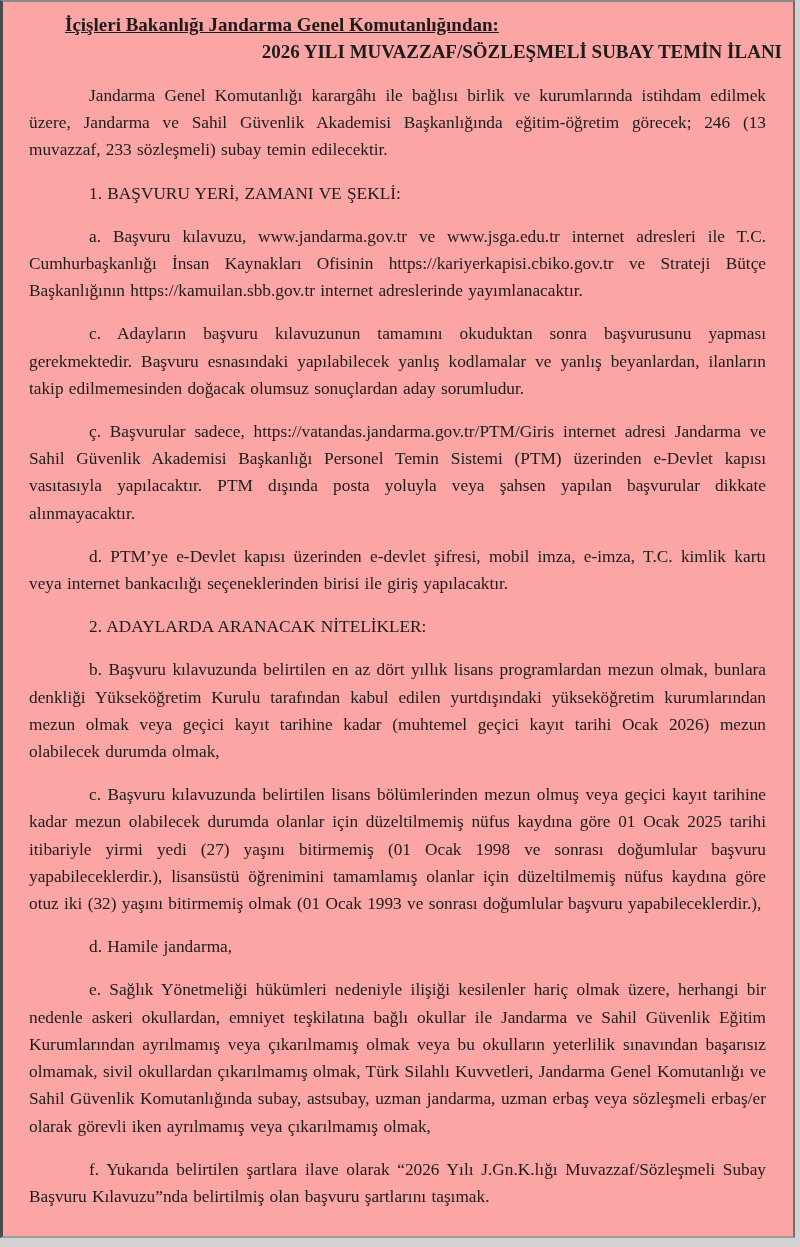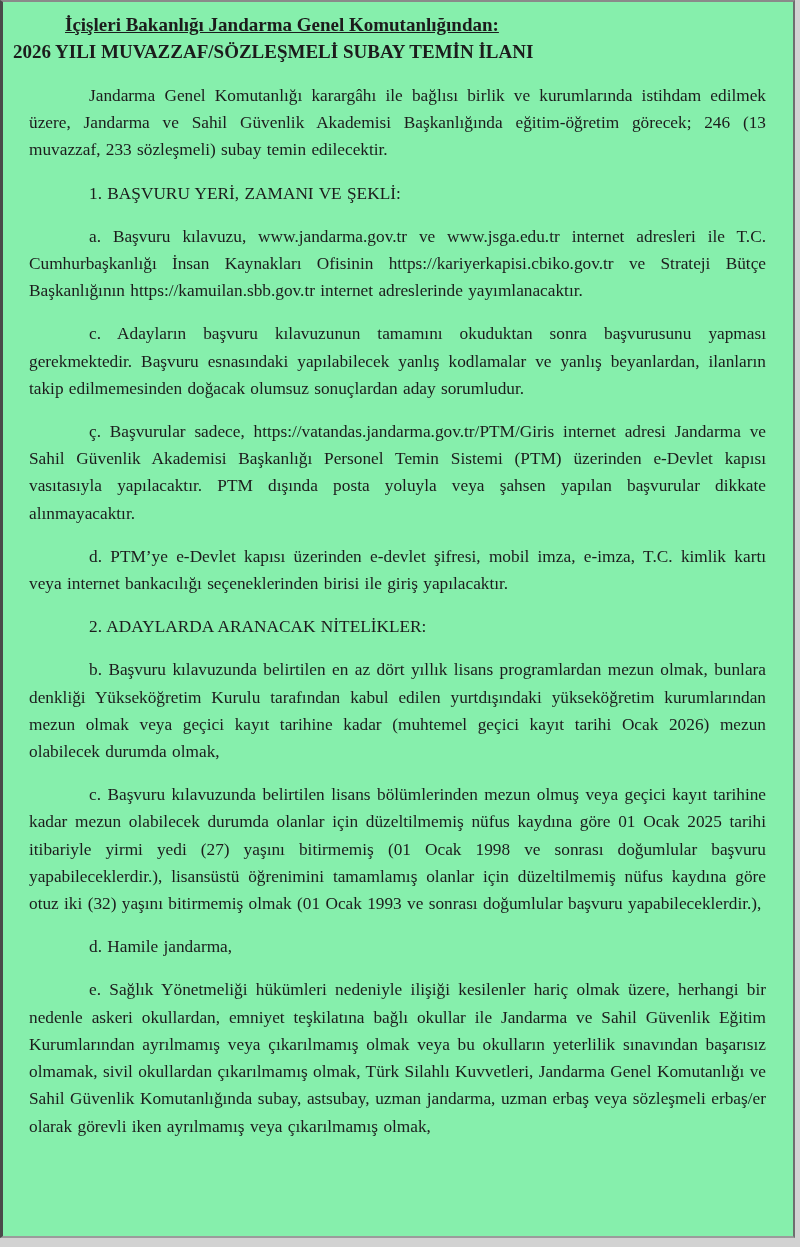--- a/index.html
+++ b/index.html
@@ -14,41 +14,41 @@
       overflow: hidden;
       font-family: "Liberation Serif", "DejaVu Serif", serif;
     }
     .page {
       position: absolute;
       left: 0;
       top: 0;
       width: 795px;
       height: 1238px;
       box-sizing: border-box;
-      background: #86efac;
+      background: #fca5a5;
       border-left: 3px solid #4a4a4a;
       border-top: 2px solid #8a8a8a;
       border-right: 2px solid #6e6e6e;
       border-bottom: 2px solid #9b9b9b;
       padding: 9px 11px 0 10px;
       color: #1c1c1c;
     }
     .issuer {
       font-size: 19px;
       line-height: 27px;
       font-weight: bold;
       text-decoration: underline;
       margin: 0 0 0 52px;
       padding: 0;
     }
     .doc-title {
       font-size: 19px;
       line-height: 28px;
       font-weight: bold;
-      text-align: left;
+      text-align: right;
       margin: 0;
       padding: 0;
     }
     .para {
       font-size: 17.3px;
       line-height: 27.2px;
       text-align: justify;
       text-indent: 60px;
       margin: 16px;
       padding: 0;
@@ -75,14 +75,15 @@
   <p class="para">c. Adayların başvuru kılavuzunun tamamını okuduktan sonra başvurusunu yapması gerekmektedir. Başvuru esnasındaki yapılabilecek yanlış kodlamalar ve yanlış beyanlardan, ilanların takip edilmemesinden doğacak olumsuz sonuçlardan aday sorumludur.</p>
   <p class="para">ç. Başvurular sadece, https://vatandas.jandarma.gov.tr/PTM/Giris internet adresi Jandarma ve Sahil Güvenlik Akademisi Başkanlığı Personel Temin Sistemi (PTM) üzerinden e-Devlet kapısı vasıtasıyla yapılacaktır. PTM dışında posta yoluyla veya şahsen yapılan başvurular dikkate alınmayacaktır.</p>
   <p class="para">d. PTM’ye e-Devlet kapısı üzerinden e-devlet şifresi, mobil imza, e-imza, T.C. kimlik kartı veya internet bankacılığı seçeneklerinden birisi ile giriş yapılacaktır.</p>
 
   <p class="para section-heading">2. ADAYLARDA ARANACAK NİTELİKLER:</p>
 
   <p class="para">b. Başvuru kılavuzunda belirtilen en az dört yıllık lisans programlardan mezun olmak, bunlara denkliği Yükseköğretim Kurulu tarafından kabul edilen yurtdışındaki yükseköğretim kurumlarından mezun olmak veya geçici kayıt tarihine kadar (muhtemel geçici kayıt tarihi Ocak 2026) mezun olabilecek durumda olmak,</p>
   <p class="para">c. Başvuru kılavuzunda belirtilen lisans bölümlerinden mezun olmuş veya geçici kayıt tarihine kadar mezun olabilecek durumda olanlar için düzeltilmemiş nüfus kaydına göre 01 Ocak 2025 tarihi itibariyle yirmi yedi (27) yaşını bitirmemiş (01 Ocak 1998 ve sonrası doğumlular başvuru yapabileceklerdir.), lisansüstü öğrenimini tamamlamış olanlar için düzeltilmemiş nüfus kaydına göre otuz iki (32) yaşını bitirmemiş olmak (01 Ocak 1993 ve sonrası doğumlular başvuru yapabileceklerdir.),</p>
   <p class="para">d. Hamile jandarma,</p>
   <p class="para">e. Sağlık Yönetmeliği hükümleri nedeniyle ilişiği kesilenler hariç olmak üzere, herhangi bir nedenle askeri okullardan, emniyet teşkilatına bağlı okullar ile Jandarma ve Sahil Güvenlik Eğitim Kurumlarından ayrılmamış veya çıkarılmamış olmak veya bu okulların yeterlilik sınavından başarısız olmamak, sivil okullardan çıkarılmamış olmak, Türk Silahlı Kuvvetleri, Jandarma Genel Komutanlığı ve Sahil Güvenlik Komutanlığında subay, astsubay, uzman jandarma, uzman erbaş veya sözleşmeli erbaş/er olarak görevli iken ayrılmamış veya çıkarılmamış olmak,</p>
+  <p class="para">f. Yukarıda belirtilen şartlara ilave olarak “2026 Yılı J.Gn.K.lığı Muvazzaf/Sözleşmeli Subay Başvuru Kılavuzu”nda belirtilmiş olan başvuru şartlarını taşımak.</p>
 
 </div>
 
 </body></html>

